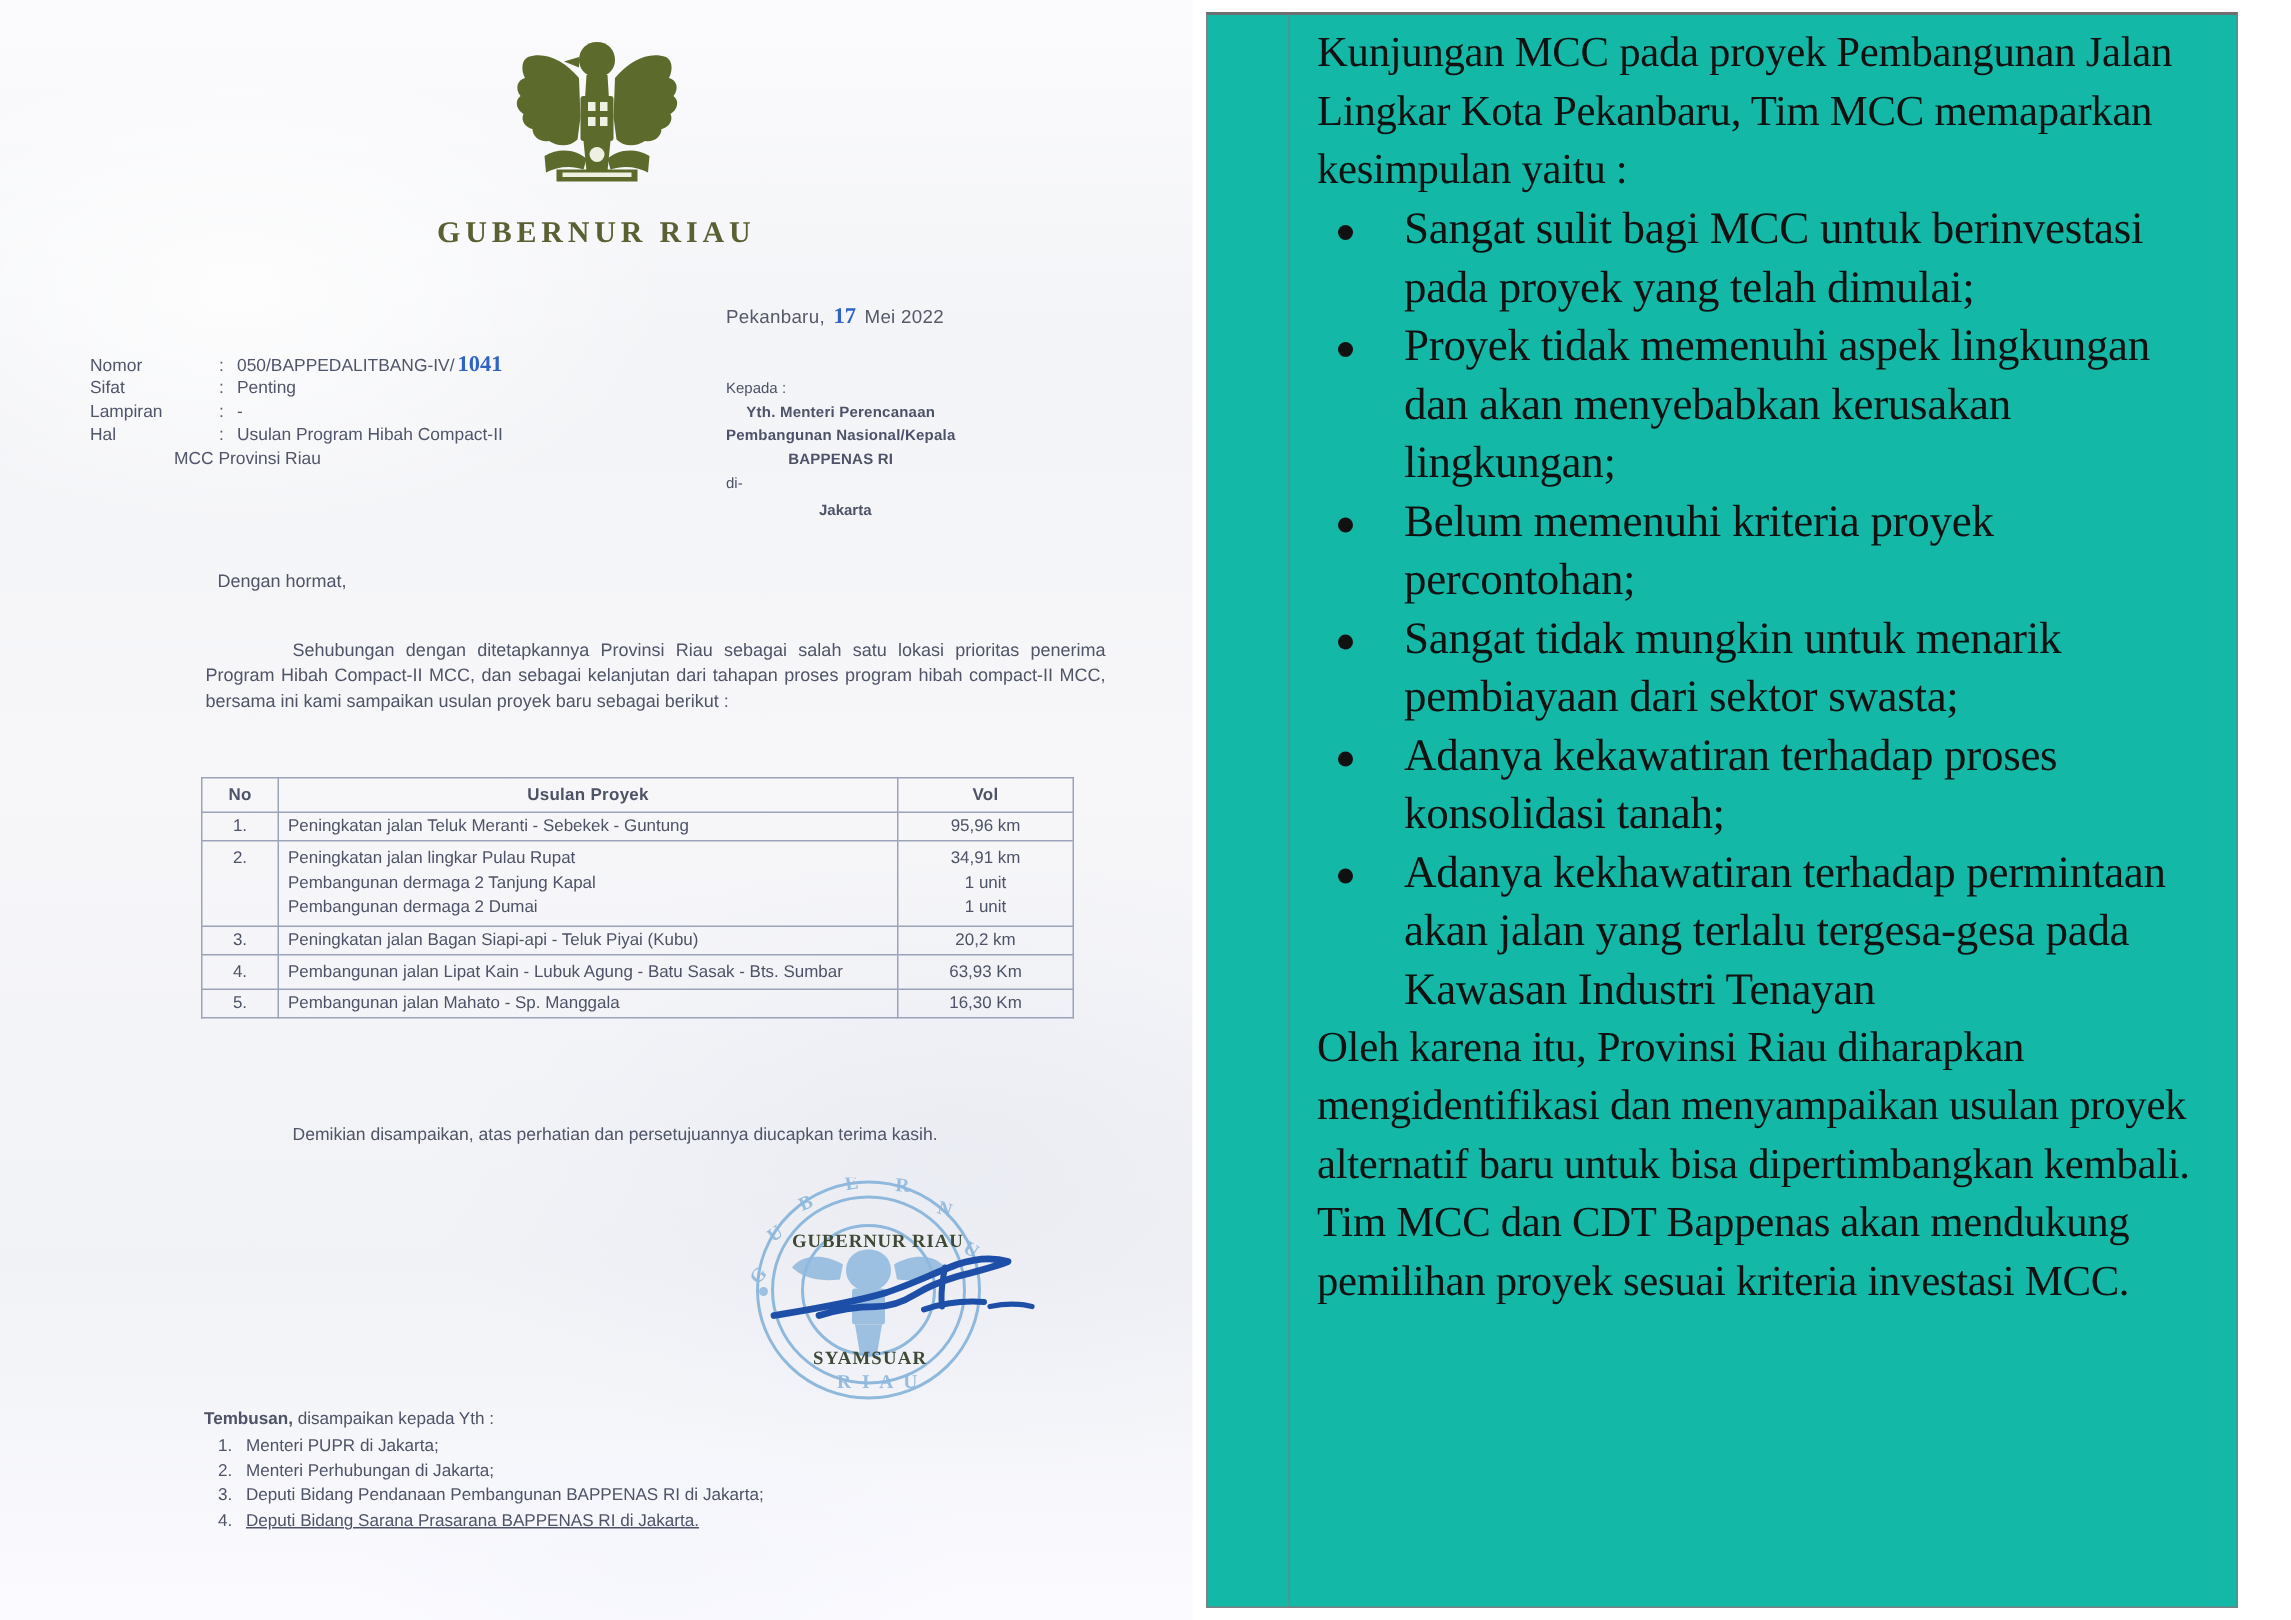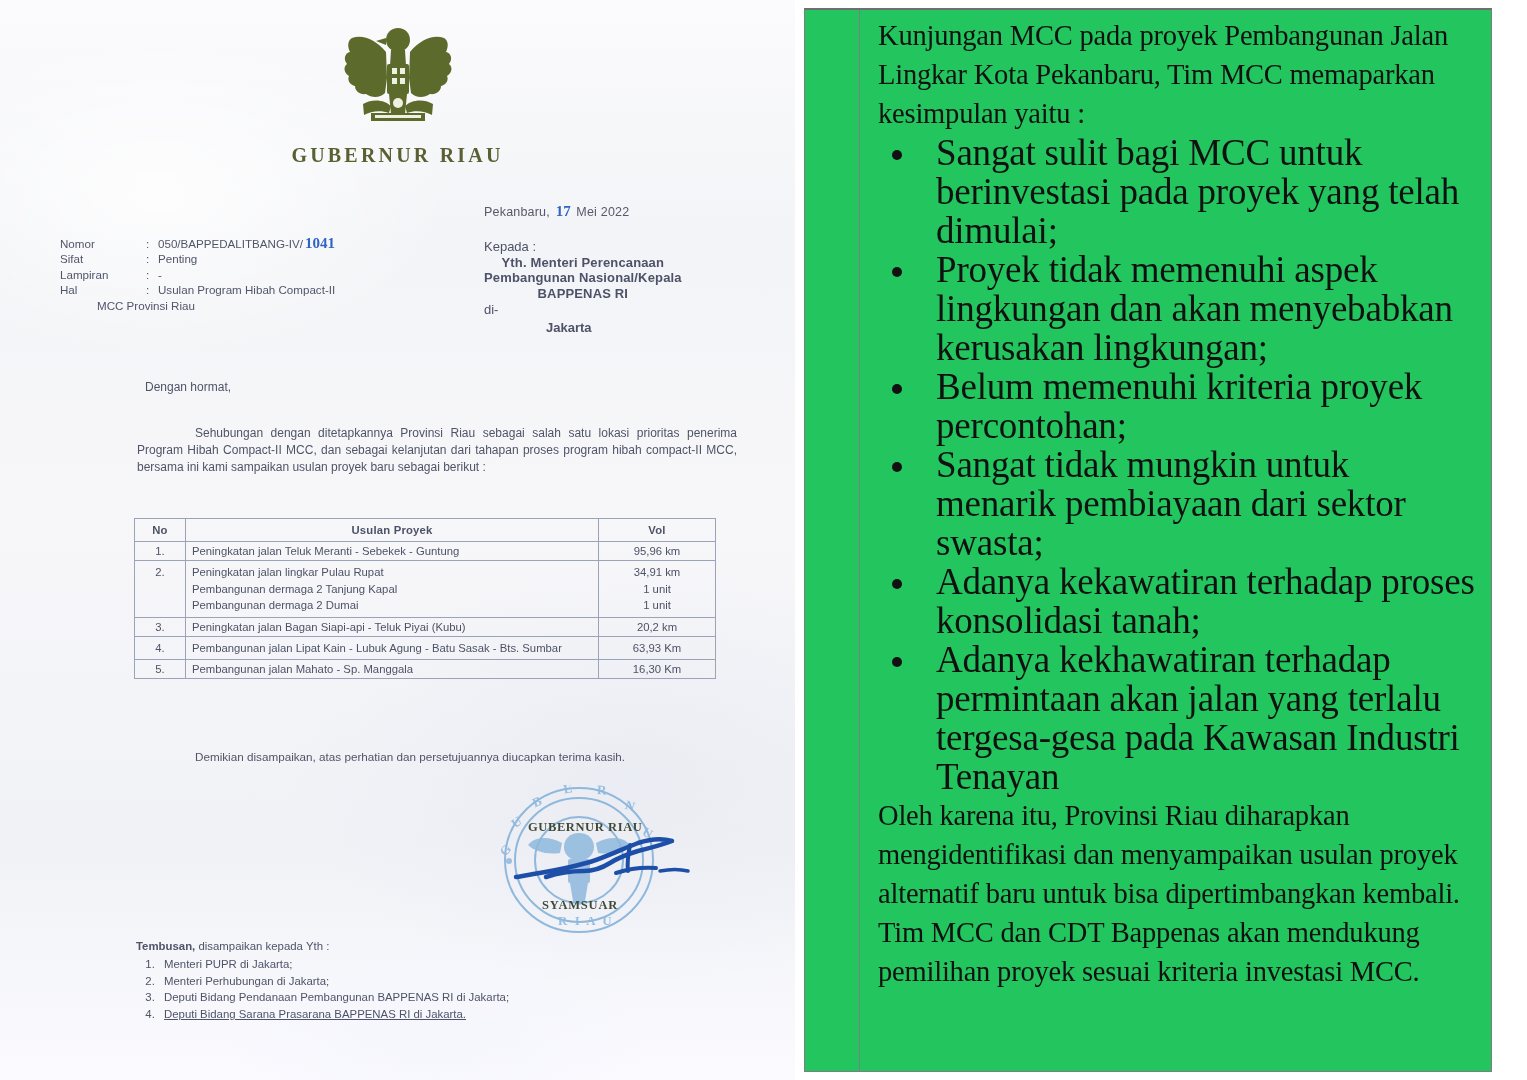--- a/index.html
+++ b/index.html
@@ -101,28 +101,28 @@
     left: 44px;
     top: 236px;
     font-size: 11.6px;
     line-height: 15.4px;
     color: #50556a;
   }
   .meta-row { display: flex; white-space: nowrap; }
   .meta-key { width: 86px; flex: none; margin-left: 16px; }
   .meta-colon { width: 12px; flex: none; }
   .meta-val { }
-  .meta-val-cont { margin-left: 53px; }
+  .meta-val-cont { margin-left: 72px; }
 
   
   #recipient {
     position: absolute;
     left: 484px;
-    top: 239px;
-    font-size: 13px;
+    top: 252px;
+    font-size: 10px;
     line-height: 15.6px;
     color: #4d5268;
   }
   #recipient .kepada { font-weight: normal; }
   #recipient .yth { font-weight: bold; letter-spacing: .15px; text-align: center; }
   #recipient .di { margin-top: 1px; }
   #recipient .kota { font-weight: bold; margin-left: 62px; margin-top: 2px; }
 
   
   #salutation {
@@ -246,21 +246,21 @@
   #excerpt-table {
     position: absolute;
     left: 9px;
     top: 8px;
     width: 688px;
     height: 1064px;
     border: 1.6px solid #7d7d82;
     border-top: 2.4px solid #6e6e73;
     box-sizing: border-box;
     display: flex;
-    background: #22c55e;
+    background: #14b8a6;
   }
   #excerpt-col-left {
     width: 55px;
     flex: none;
     border-right: 1.6px solid #7d7d82;
     box-sizing: border-box;
   }
   #excerpt-col-body {
     flex: 1;
     padding: 0 16px 0 18px;
@@ -272,21 +272,21 @@
   #excerpt-intro {
     font-size: 28.5px;
     line-height: 39px;
     margin: 6px 0 0 0;
     letter-spacing: -.2px;
   }
   #excerpt-bullets {
     margin: 0;
     padding: 0;
     list-style: none;
-    font-size: 37px;
+    font-size: 30px;
     line-height: 39px;
   }
   #excerpt-bullets li {
     position: relative;
     padding-left: 58px;
     margin: 0;
     letter-spacing: -.2px;
   }
   #excerpt-bullets li::before {
     content: "";

